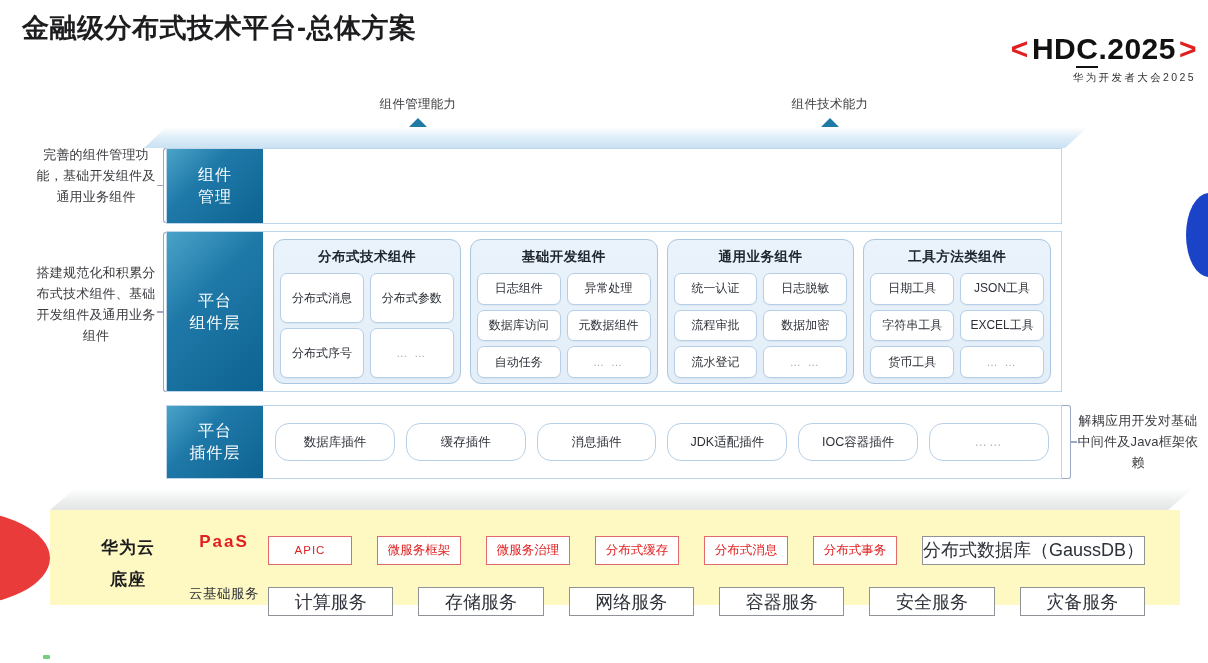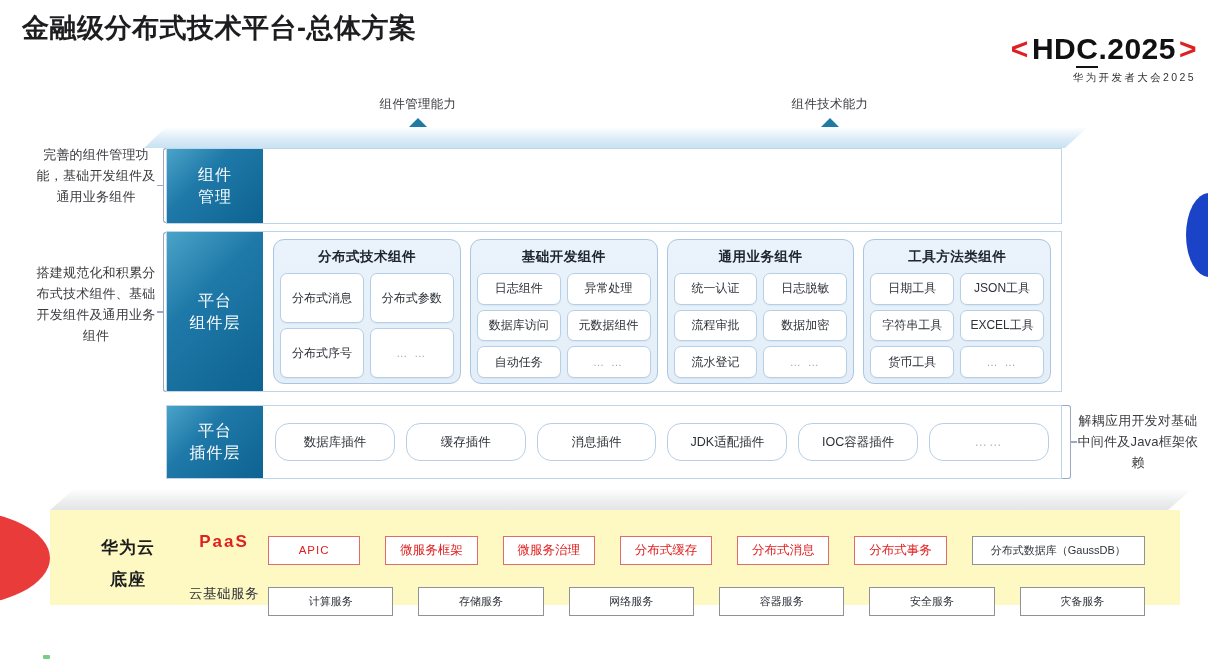--- a/index.html
+++ b/index.html
@@ -184,21 +184,21 @@
   .cloud-items{flex:1;display:flex;gap:25px;margin-top:16px;}
   .chip-red{
     flex:1;height:27px;border:1.4px solid #e36a6a;background:#fff;
     display:flex;align-items:center;justify-content:center;
     font-size:12.5px;color:#e02020;white-space:nowrap;
   }
   .chip-red.small{ font-size:11.5px;letter-spacing:1px;}
   .chip-gray{
     flex:1;height:27px;border:1.4px solid #8f9296;background:#fff;
     display:flex;align-items:center;justify-content:center;
-    font-size:11px;color:#2d3138;white-space:nowrap;
+    font-size:18px;color:#2d3138;white-space:nowrap;
   }
   .chip-gray.wide{flex:1.9;}
 </style>
 </head>
 <body>
 
 <div class="abs" id="page-title">金融级分布式技术平台-总体方案</div>
 
 <div class="abs" id="hdc-logo">
   <div id="hdc-main">

